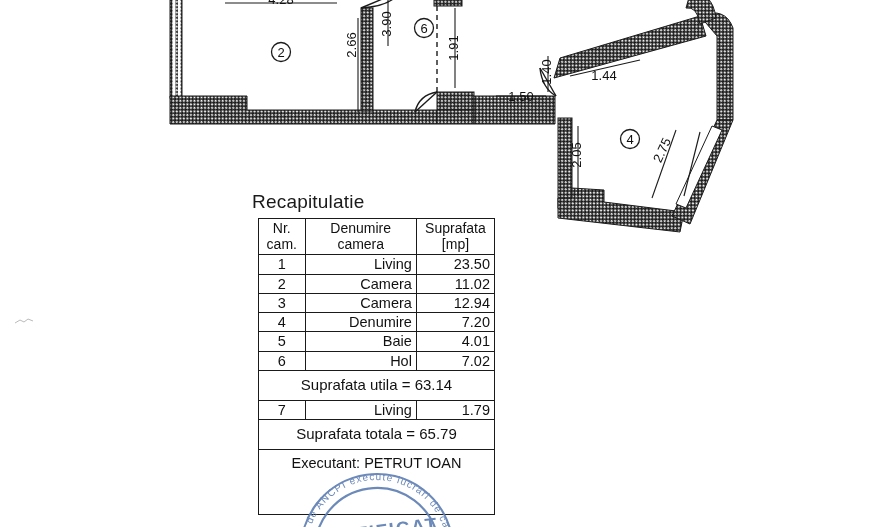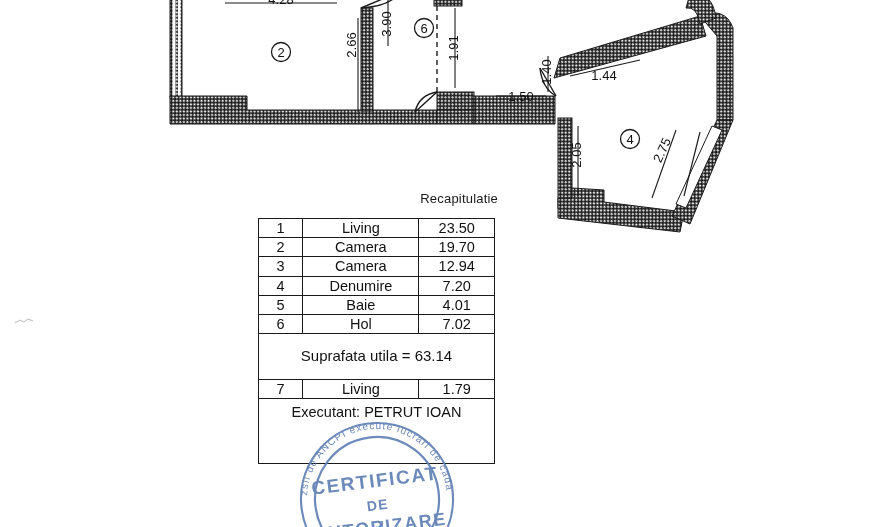--- a/index.html
+++ b/index.html
@@ -3,37 +3,37 @@
 <meta charset="utf-8">
 <style>
   html,body{margin:0;padding:0;background:#ffffff;}
   body{width:869px;height:527px;position:relative;overflow:hidden;
        font-family:"Liberation Sans","DejaVu Sans",sans-serif;color:#111;}
 
   #plan-svg{position:absolute;left:0;top:0;width:869px;height:527px;}
 
   
   .recap-title{
-    position:absolute;left:260px;top:191px;width:238px;
-    text-align:right;font-size:13px;color:#1a1a1a;letter-spacing:.2px;
+    position:absolute;left:252px;top:191px;width:238px;
+    text-align:left;font-size:19px;color:#1a1a1a;letter-spacing:.2px;
   }
   .recap-table{
     position:absolute;left:258px;top:218px;width:237px;
     border-collapse:collapse;font-size:14.5px;color:#111;background:#fff;
   }
   .recap-table td,.recap-table th{
     border:1px solid #1a1a1a;padding:1px 4px;font-weight:normal;
     line-height:1.12;
   }
   .c-nr{width:42px;text-align:center;}
-  .c-name{width:118px;text-align:center;padding-left:10px;}
-  .c-area{width:74px;text-align:center;padding-left:10px;}
+  .c-name{width:118px;text-align:right;padding-left:10px;}
+  .c-area{width:74px;text-align:right;padding-left:10px;}
   .hdr td{text-align:center;padding:2px 2px;font-size:14px;}
   .hdr .c-name,.hdr .c-area{padding-left:2px;}
-  .span-row td{text-align:center;font-size:15px;padding:14px 0;}
+  .span-row td{text-align:center;font-size:15px;padding:6px 0;}
   .exec-row td{text-align:center;font-size:14.5px;padding:5px 0 3px;}
   .exec-cell{position:relative;height:56px;vertical-align:top;}
   .exec-text{position:relative;z-index:3;}
 
   
   .stamp{
     position:absolute;left:calc(50% - 90px);top:10px;width:180px;height:180px;
     z-index:2;pointer-events:none;opacity:.92;
   }
   .stamp svg{width:100%;height:100%;}
@@ -135,30 +135,44 @@
 </svg>
 
 <svg class="scan-artifact" viewBox="0 0 22 7">
   <path d="M1 5 L6 2 L10 4 L14 1 L19 3" fill="none" stroke="#555" stroke-width=".9"></path>
 </svg>
 
 <div class="recap-title">Recapitulatie</div>
 
 <table class="recap-table">
   <tbody>
+    <tr class="hdr">
+      <td class="c-nr">
+        <div>Nr.</div>
+        <div>cam.</div>
+      </td>
+      <td class="c-name">
+        <div>Denumire</div>
+        <div>camera</div>
+      </td>
+      <td class="c-area">
+        <div>Suprafata</div>
+        <div>[mp]</div>
+      </td>
+    </tr>
 
     <tr>
       <td class="c-nr">1</td>
       <td class="c-name">Living</td>
       <td class="c-area">23.50</td>
     </tr>
     <tr>
       <td class="c-nr">2</td>
       <td class="c-name">Camera</td>
-      <td class="c-area">19.70</td>
+      <td class="c-area">11.02</td>
     </tr>
     <tr>
       <td class="c-nr">3</td>
       <td class="c-name">Camera</td>
       <td class="c-area">12.94</td>
     </tr>
     <tr>
       <td class="c-nr">4</td>
       <td class="c-name">Denumire</td>
       <td class="c-area">7.20</td>
@@ -177,20 +191,23 @@
     <tr class="span-row">
       <td colspan="3">Suprafata utila = 63.14</td>
     </tr>
 
     <tr>
       <td class="c-nr">7</td>
       <td class="c-name">Living</td>
       <td class="c-area">1.79</td>
     </tr>
 
+    <tr class="span-row">
+      <td colspan="3">Suprafata totala = 65.79</td>
+    </tr>
 
     <tr class="exec-row">
       <td colspan="3" class="exec-cell">
         <div class="exec-text">Executant: PETRUT IOAN</div>
 
         <div class="stamp">
           <svg viewBox="0 0 180 180">
             <defs>
               <path id="arcOuter" d="M90,90 m-70,0 a70,70 0 1,1 140,0" fill="none"></path>
               <path id="arcOuterB" d="M90,90 m-70,0 a70,70 0 0,0 140,0" fill="none"></path>

